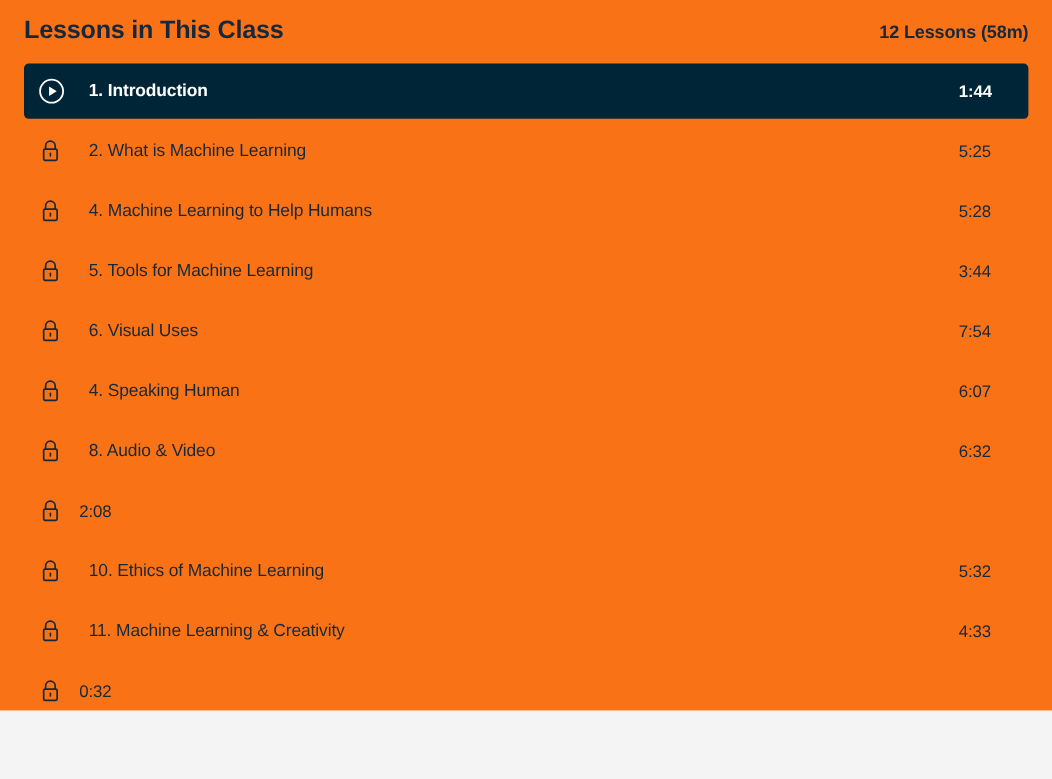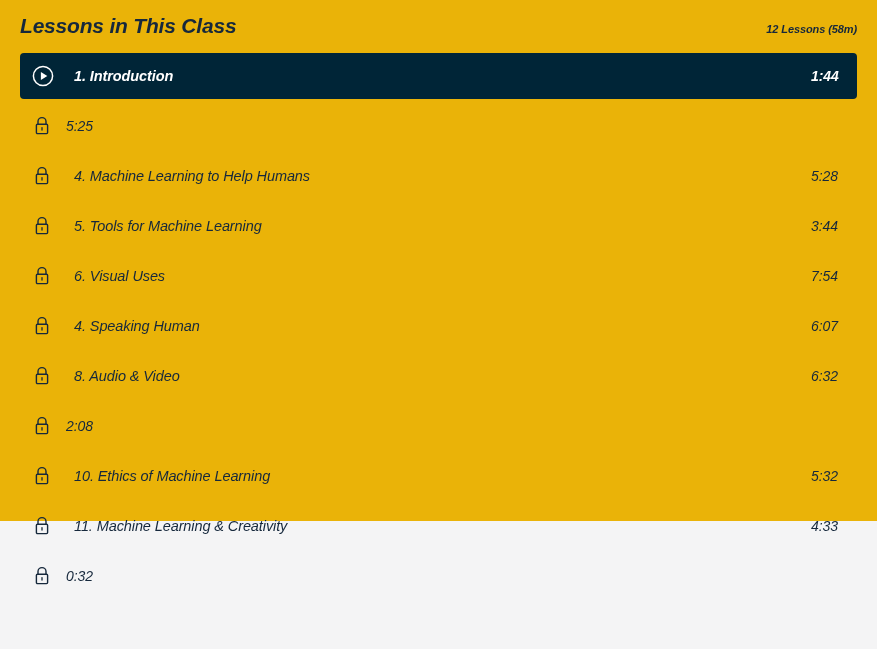--- a/index.html
+++ b/index.html
@@ -11,64 +11,63 @@
     width: 877px;
     height: 649px;
     background: #f4f4f5;
     font-family: "Liberation Sans", sans-serif;
     color: #152a3f;
     overflow: hidden;
   }
 
   .panel {
     width: 877px;
-    height: 521px;
+    height: 592px;
     box-sizing: border-box;
-    background: #eab308;
+    background: #f97316;
     position: relative;
-    font-style: italic;
   }
 
   
   .header {
     display: flex;
     align-items: baseline;
     justify-content: space-between;
     padding: 0 20px;
     height: 53px;
     box-sizing: border-box;
   }
   .header-title {
     font-size: 21px;
     font-weight: bold;
     letter-spacing: -0.2px;
     color: #16283c;
     margin: 0;
     padding-top: 14px;
   }
   .header-meta {
-    font-size: 11px;
+    font-size: 15px;
     font-weight: bold;
     color: #16283c;
     padding-top: 16px;
     letter-spacing: -0.1px;
   }
 
   
   .lesson-list {
     list-style: none;
     margin: 0;
     padding: 0;
   }
   .lesson-row {
     display: flex;
     align-items: center;
     height: 46px;
     margin: 0 20px 4px 20px;
-    padding: 0 2px 0 12px;
+    padding: 0 14px 0 12px;
     box-sizing: border-box;
     border-radius: 4px;
     background: transparent;
   }
   .lesson-row.active {
     background: #002537;
   }
 
   .icon-cell {
     width: 34px;
@@ -136,20 +135,21 @@
       <li class="lesson-row">
         <span class="icon-cell">
           <span class="lock-icon">
             <svg width="20" height="22" viewBox="0 0 20 22" aria-hidden="true">
               <path d="M6 9.2 V6.6 a4 4 0 0 1 8 0 V9.2" fill="none" stroke="#16283c" stroke-width="1.4" stroke-linecap="round"></path>
               <rect x="4.4" y="9.2" width="11.2" height="9.4" rx="1.1" fill="none" stroke="#16283c" stroke-width="1.4"></rect>
               <rect x="9.35" y="12.1" width="1.3" height="3.6" rx="0.6" fill="#16283c"></rect>
             </svg>
           </span>
         </span>
+        <span class="lesson-title">2. What is Machine Learning</span>
         <span class="lesson-duration">5:25</span>
       </li>
       <li class="lesson-row">
         <span class="icon-cell">
           <span class="lock-icon">
             <svg width="20" height="22" viewBox="0 0 20 22" aria-hidden="true">
               <path d="M6 9.2 V6.6 a4 4 0 0 1 8 0 V9.2" fill="none" stroke="#16283c" stroke-width="1.4" stroke-linecap="round"></path>
               <rect x="4.4" y="9.2" width="11.2" height="9.4" rx="1.1" fill="none" stroke="#16283c" stroke-width="1.4"></rect>
               <rect x="9.35" y="12.1" width="1.3" height="3.6" rx="0.6" fill="#16283c"></rect>
             </svg>

